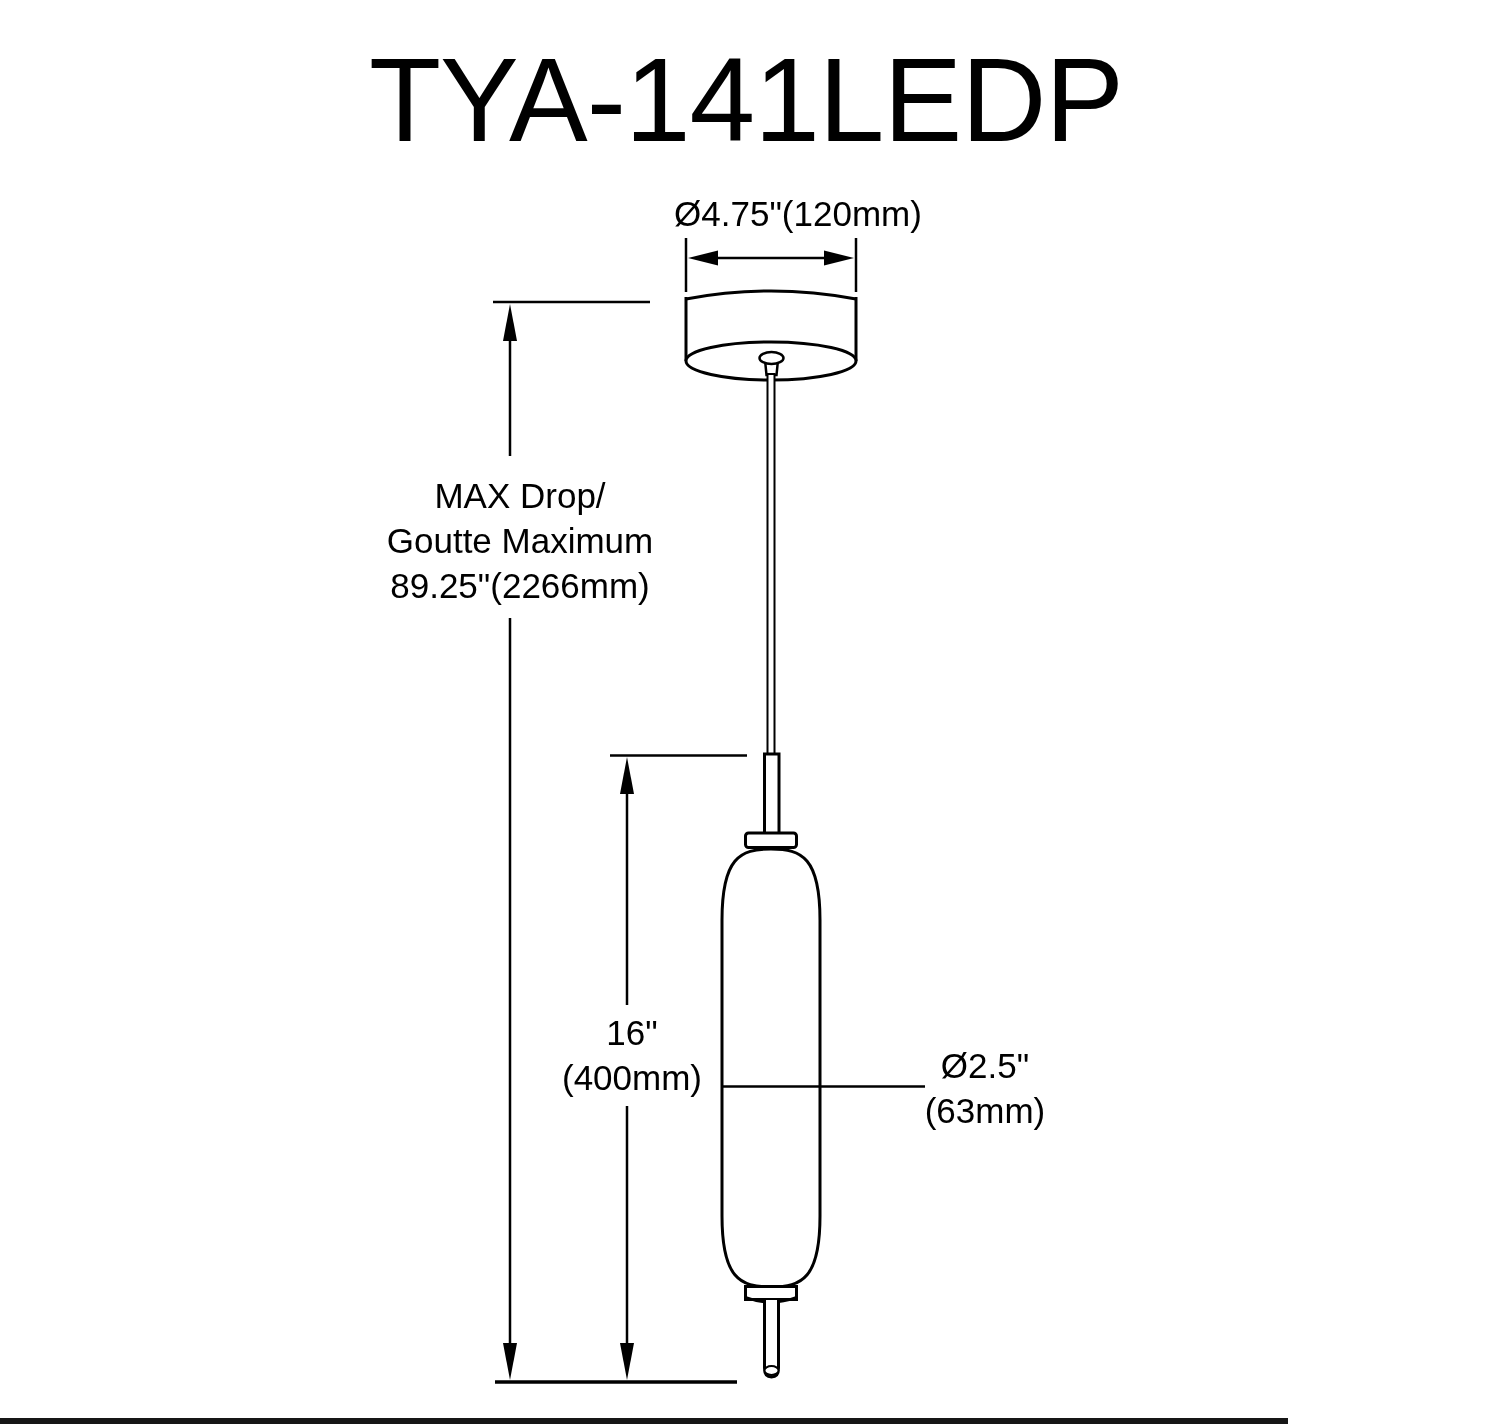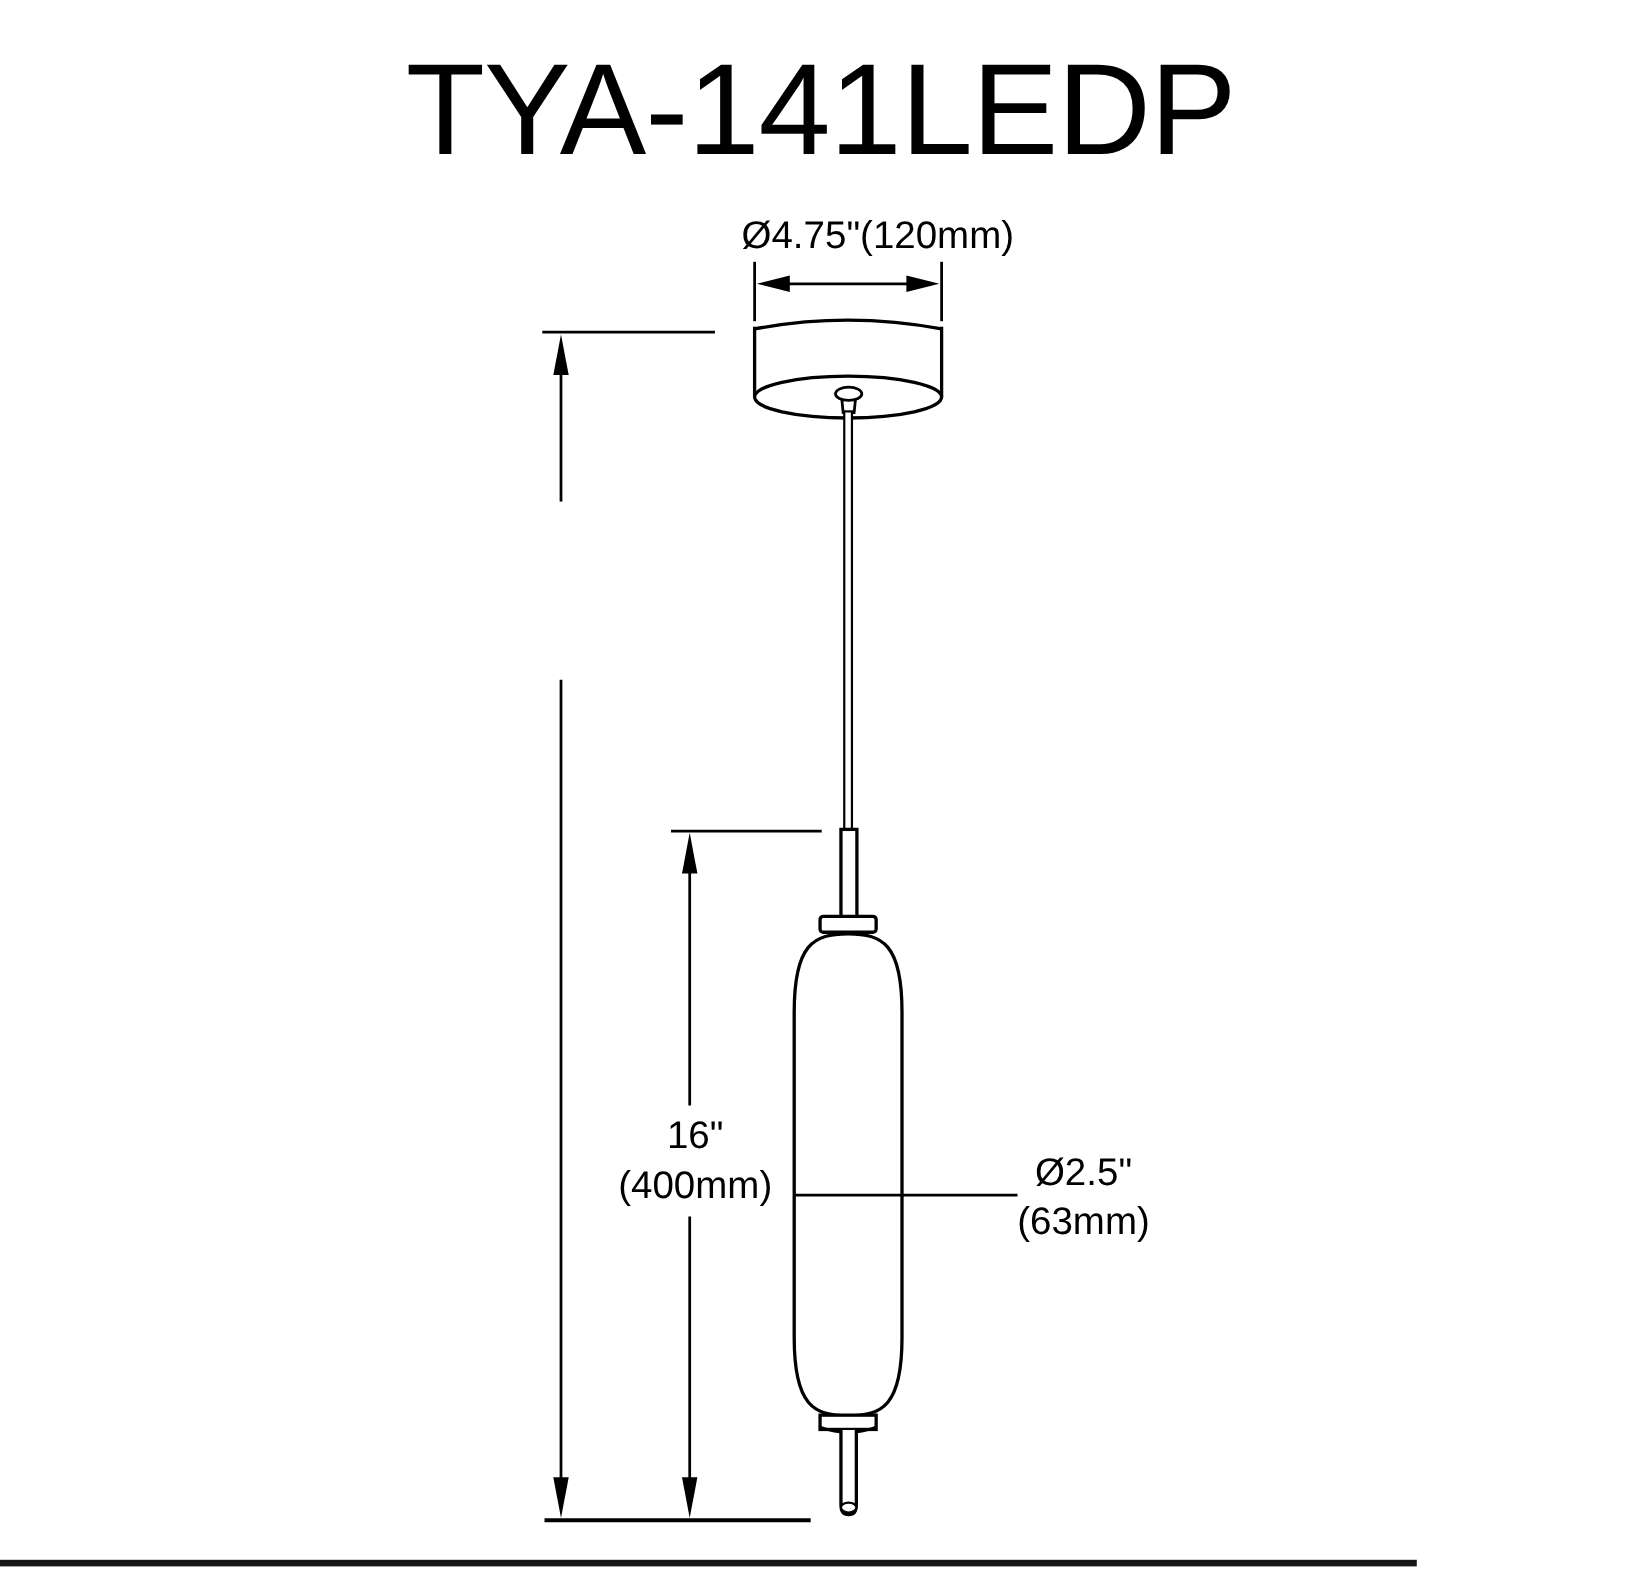--- a/index.html
+++ b/index.html
@@ -105,20 +105,25 @@
       <ellipse cx="771.5" cy="1370.5" rx="7" ry="4.5" fill="#ffffff" stroke-width="2"></ellipse>
     </g>
 
     <line x1="722" y1="1086.5" x2="925" y2="1086.5" stroke-width="2.5"></line>
 
     <line x1="495" y1="1382" x2="737" y2="1382" stroke-width="3.5"></line>
   </svg>
 
   <div class="label" style="left:798px; top:191px;">Ø4.75"(120mm)</div>
 
+  <div class="label" style="left:520px; top:473px;">
+    <div>MAX Drop/</div>
+    <div>Goutte Maximum</div>
+    <div>89.25"(2266mm)</div>
+  </div>
 
   <div class="label" style="left:632px; top:1010px;">
     <div>16"</div>
     <div>(400mm)</div>
   </div>
 
   <div class="label" style="left:985px; top:1043px;">
     <div>Ø2.5"</div>
     <div>(63mm)</div>
   </div>

